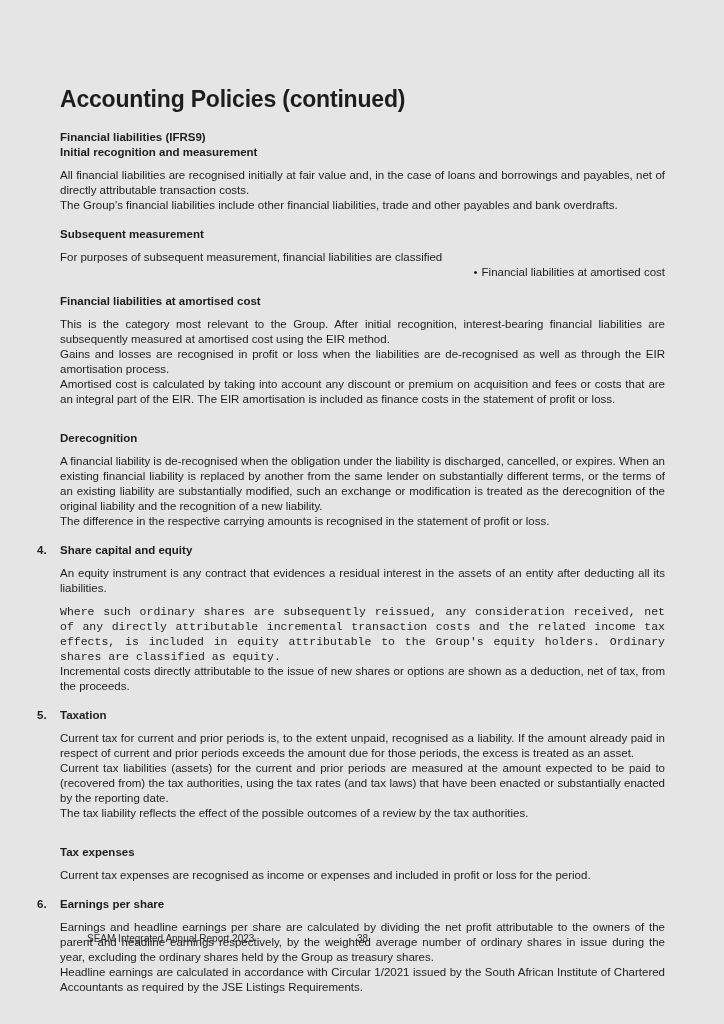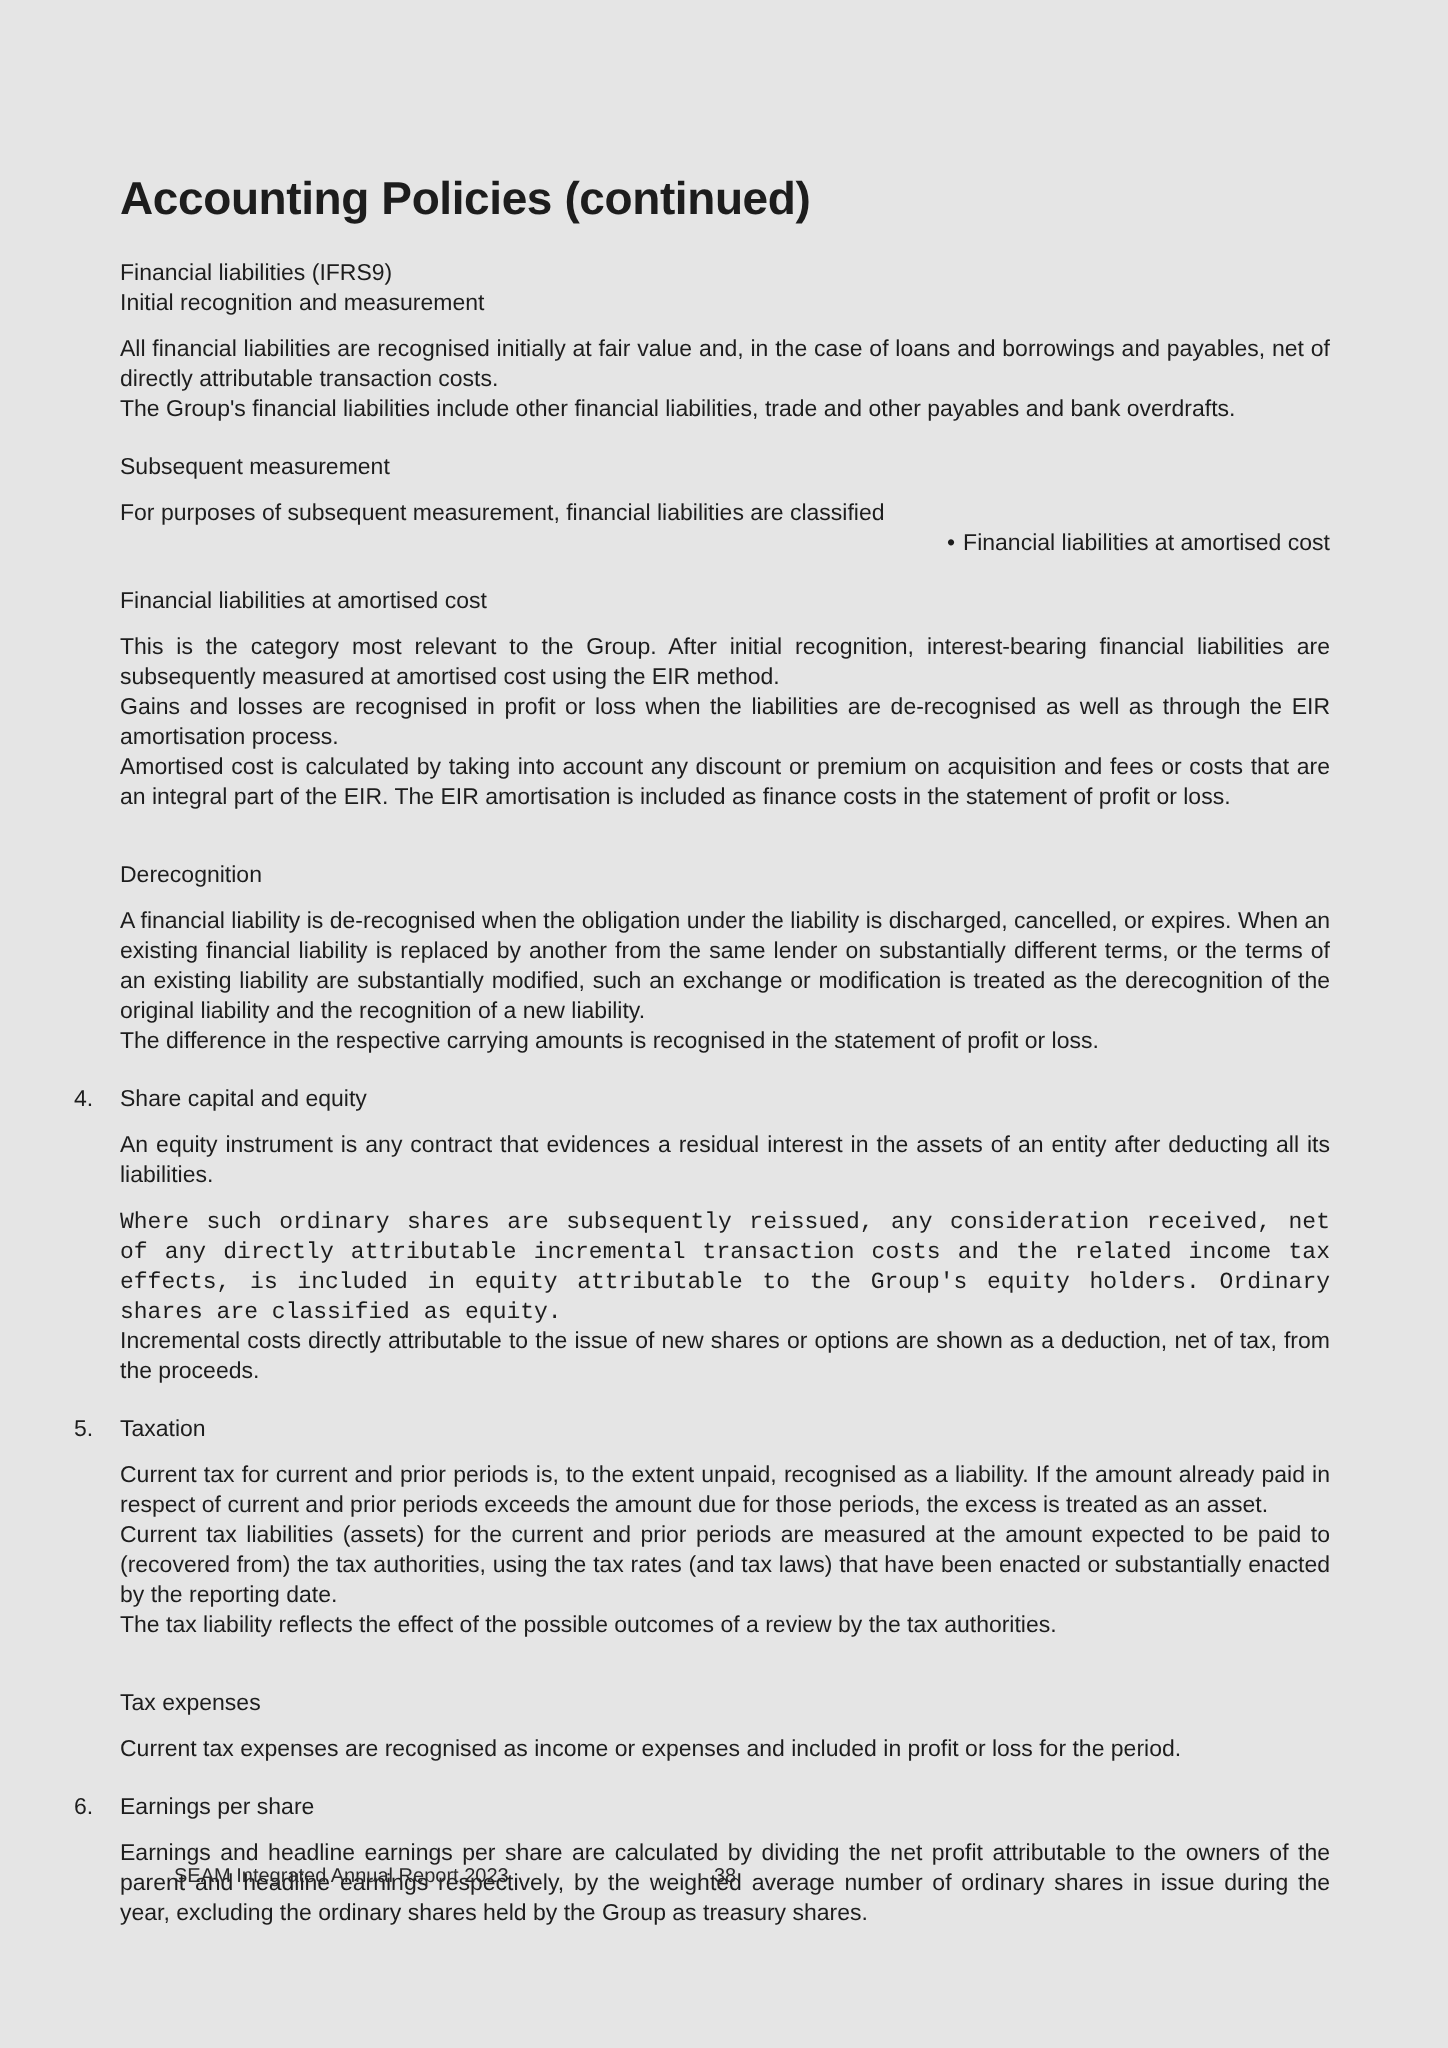--- a/index.html
+++ b/index.html
@@ -28,21 +28,21 @@
     font-size: 23px;
     font-weight: bold;
     margin: 0 0 17px 0;
     letter-spacing: -0.2px;
   }
   .blk {
     font-size: 11.5px;
     line-height: 15px;
   }
   .heading, .heading-spaced, .numbered {
-    font-weight: normal;
+    font-weight: bold;
     white-space: pre-line;
     text-align: left;
   }
   .heading        { margin: 14px 0 8px 0; }
   .heading-spaced { margin: 24px 0 8px 0; }
   .numbered       { margin: 14px 0 8px 0; position: relative; }
   .numbered .num  { position: absolute; left: -23px; top: 0; }
   .paragraph      { margin: 0; text-align: justify; }
   .paragraph-gap  { margin: 8px 0 0 0; text-align: justify; font-family: Liberation Mono, monospace; }
   .bullet         { margin: 0; padding-left: 42px; text-align: right; }
@@ -84,20 +84,21 @@
         <div class="blk paragraph-gap">Where such ordinary shares are subsequently reissued, any consideration received, net of any directly attributable incremental transaction costs and the related income tax effects, is included in equity attributable to the Group's equity holders. Ordinary shares are classified as equity.</div>
         <div class="blk paragraph">Incremental costs directly attributable to the issue of new shares or options are shown as a deduction, net of tax, from the proceeds.</div>
         <div class="blk numbered"><span class="num">5.</span>Taxation</div>
         <div class="blk paragraph">Current tax for current and prior periods is, to the extent unpaid, recognised as a liability. If the amount already paid in respect of current and prior periods exceeds the amount due for those periods, the excess is treated as an asset.</div>
         <div class="blk paragraph">Current tax liabilities (assets) for the current and prior periods are measured at the amount expected to be paid to (recovered from) the tax authorities, using the tax rates (and tax laws) that have been enacted or substantially enacted by the reporting date.</div>
         <div class="blk paragraph">The tax liability reflects the effect of the possible outcomes of a review by the tax authorities.</div>
         <div class="blk heading-spaced">Tax expenses</div>
         <div class="blk paragraph">Current tax expenses are recognised as income or expenses and included in profit or loss for the period.</div>
         <div class="blk numbered"><span class="num">6.</span>Earnings per share</div>
         <div class="blk paragraph">Earnings and headline earnings per share are calculated by dividing the net profit attributable to the owners of the parent and headline earnings respectively, by the weighted average number of ordinary shares in issue during the year, excluding the ordinary shares held by the Group as treasury shares.</div>
+        <div class="blk paragraph">Headline earnings are calculated in accordance with Circular 1/2021 issued by the South African Institute of Chartered Accountants as required by the JSE Listings Requirements.</div>
       </main>
   </div>
 
   <div class="footer">
     <span class="report-name">SEAM Integrated Annual Report 2023</span>
     <span class="page-number">38</span>
   </div>
 </div>
 
 </body></html>

